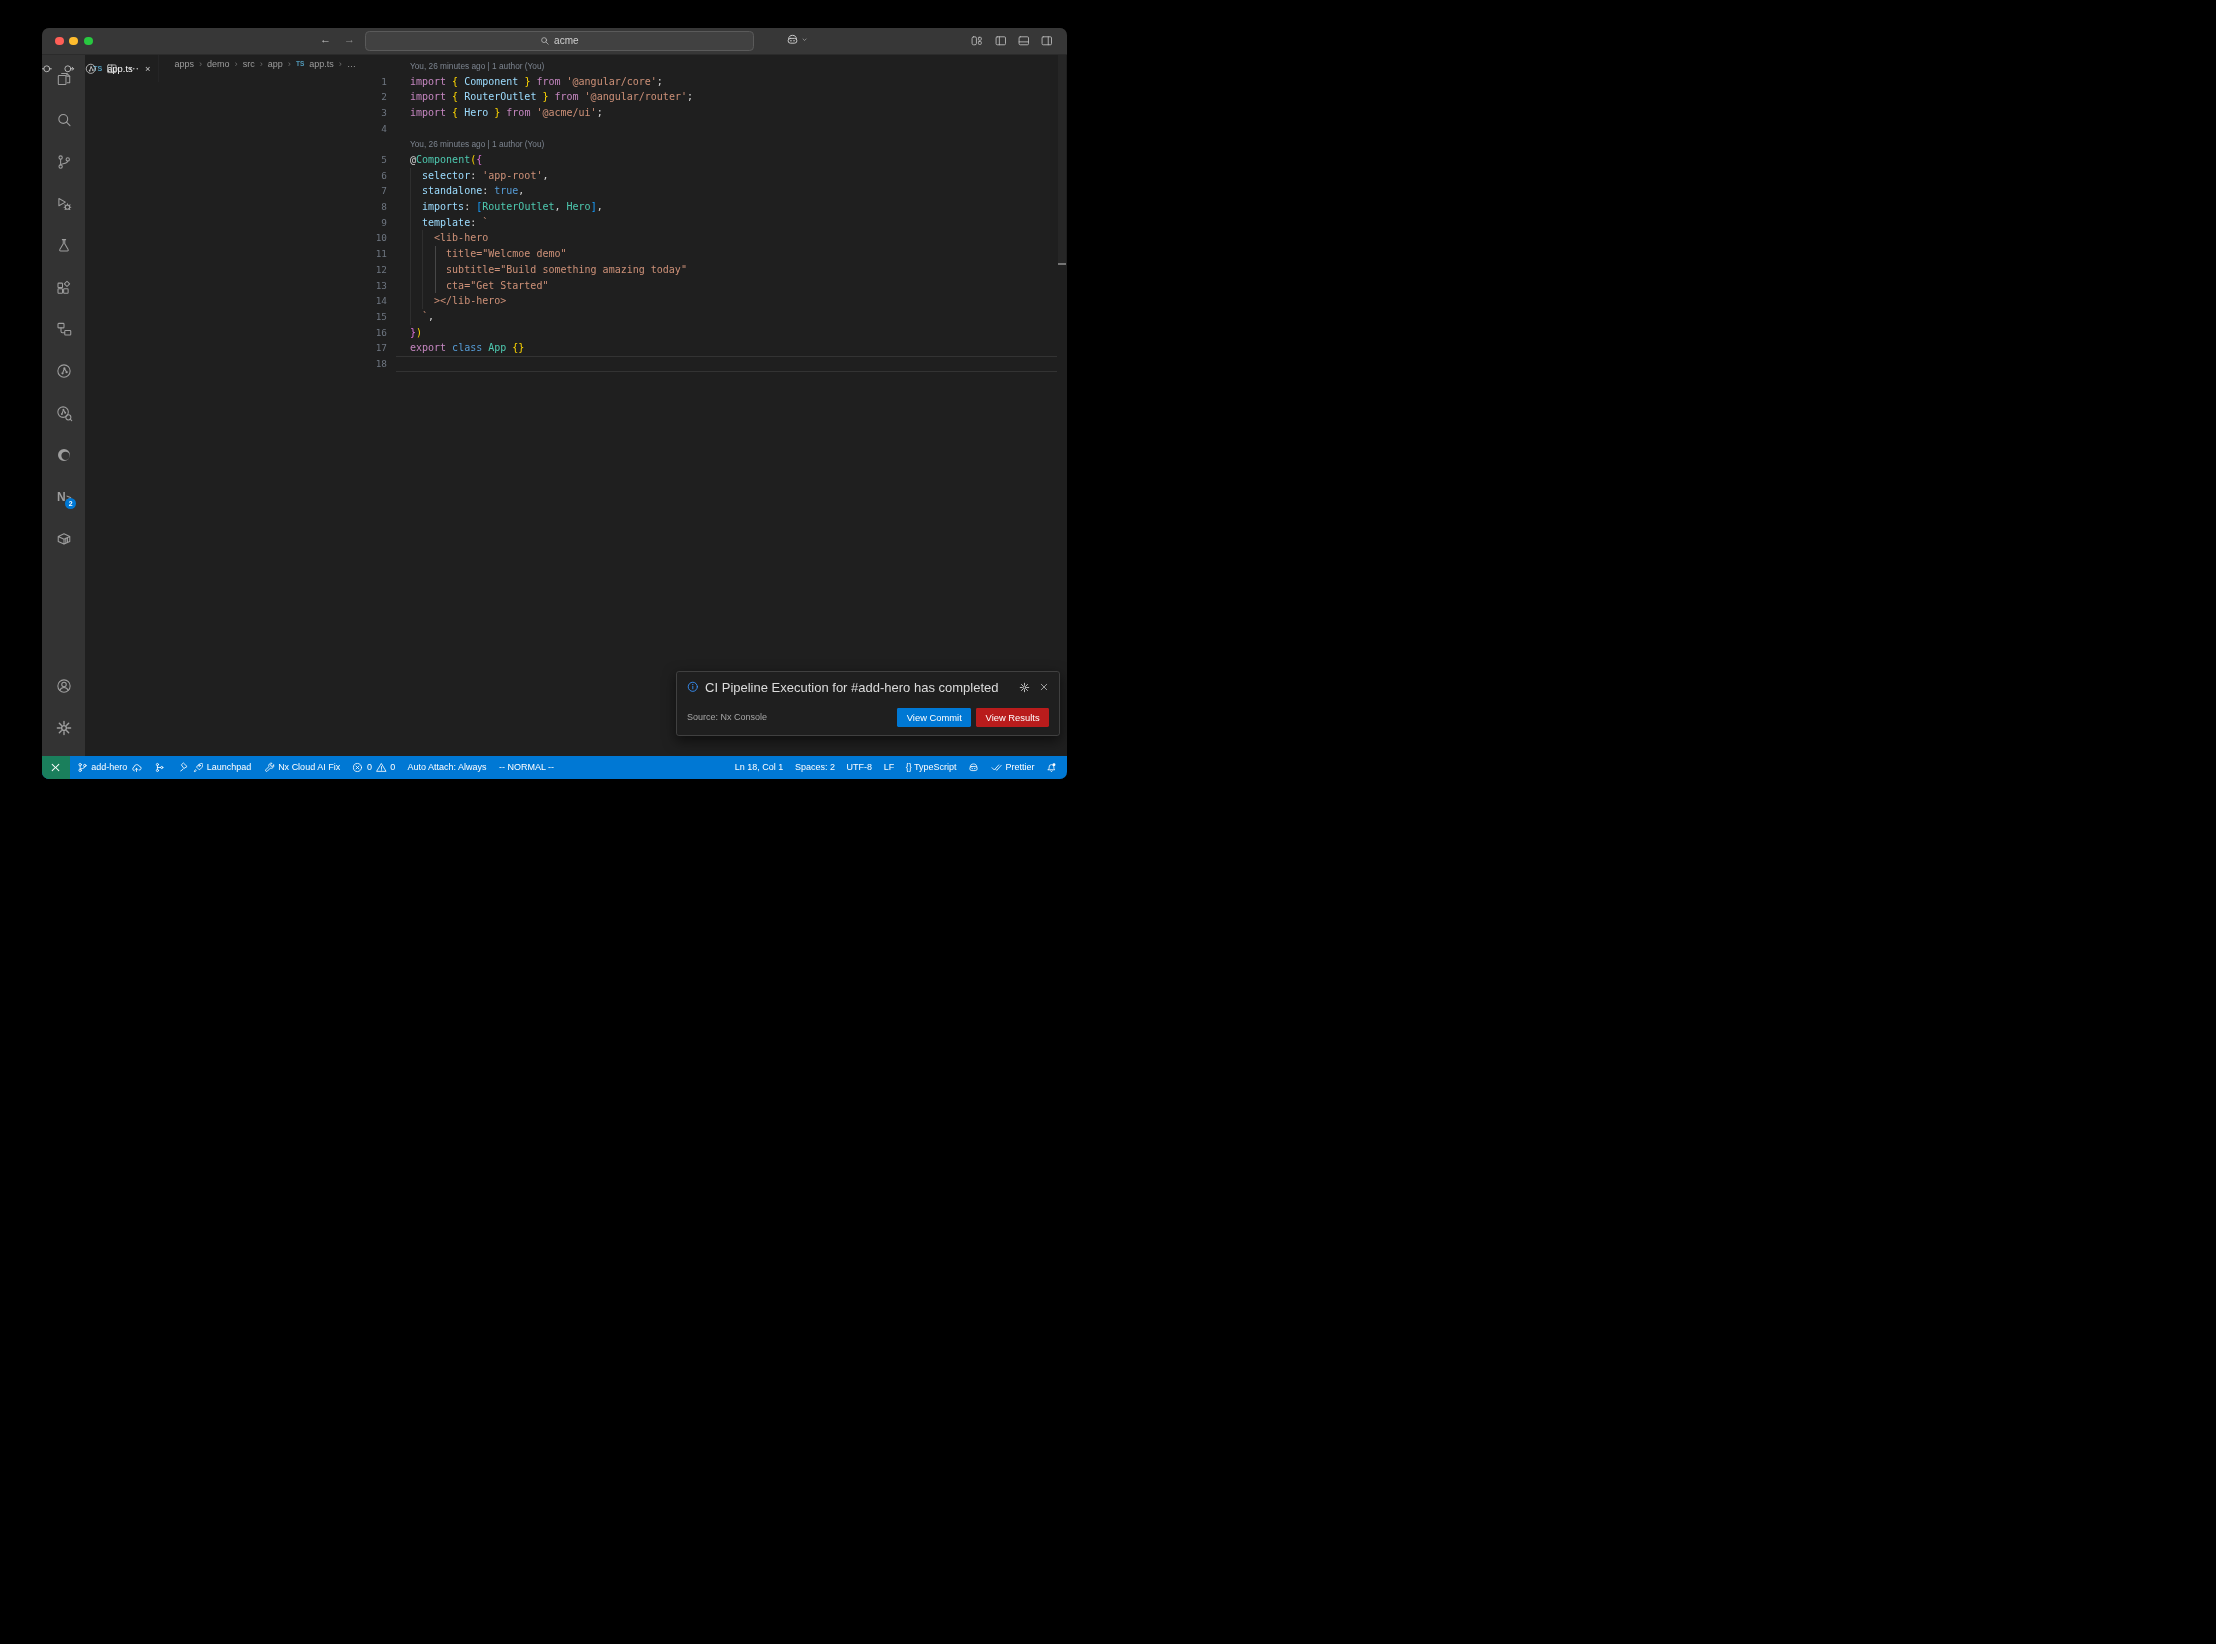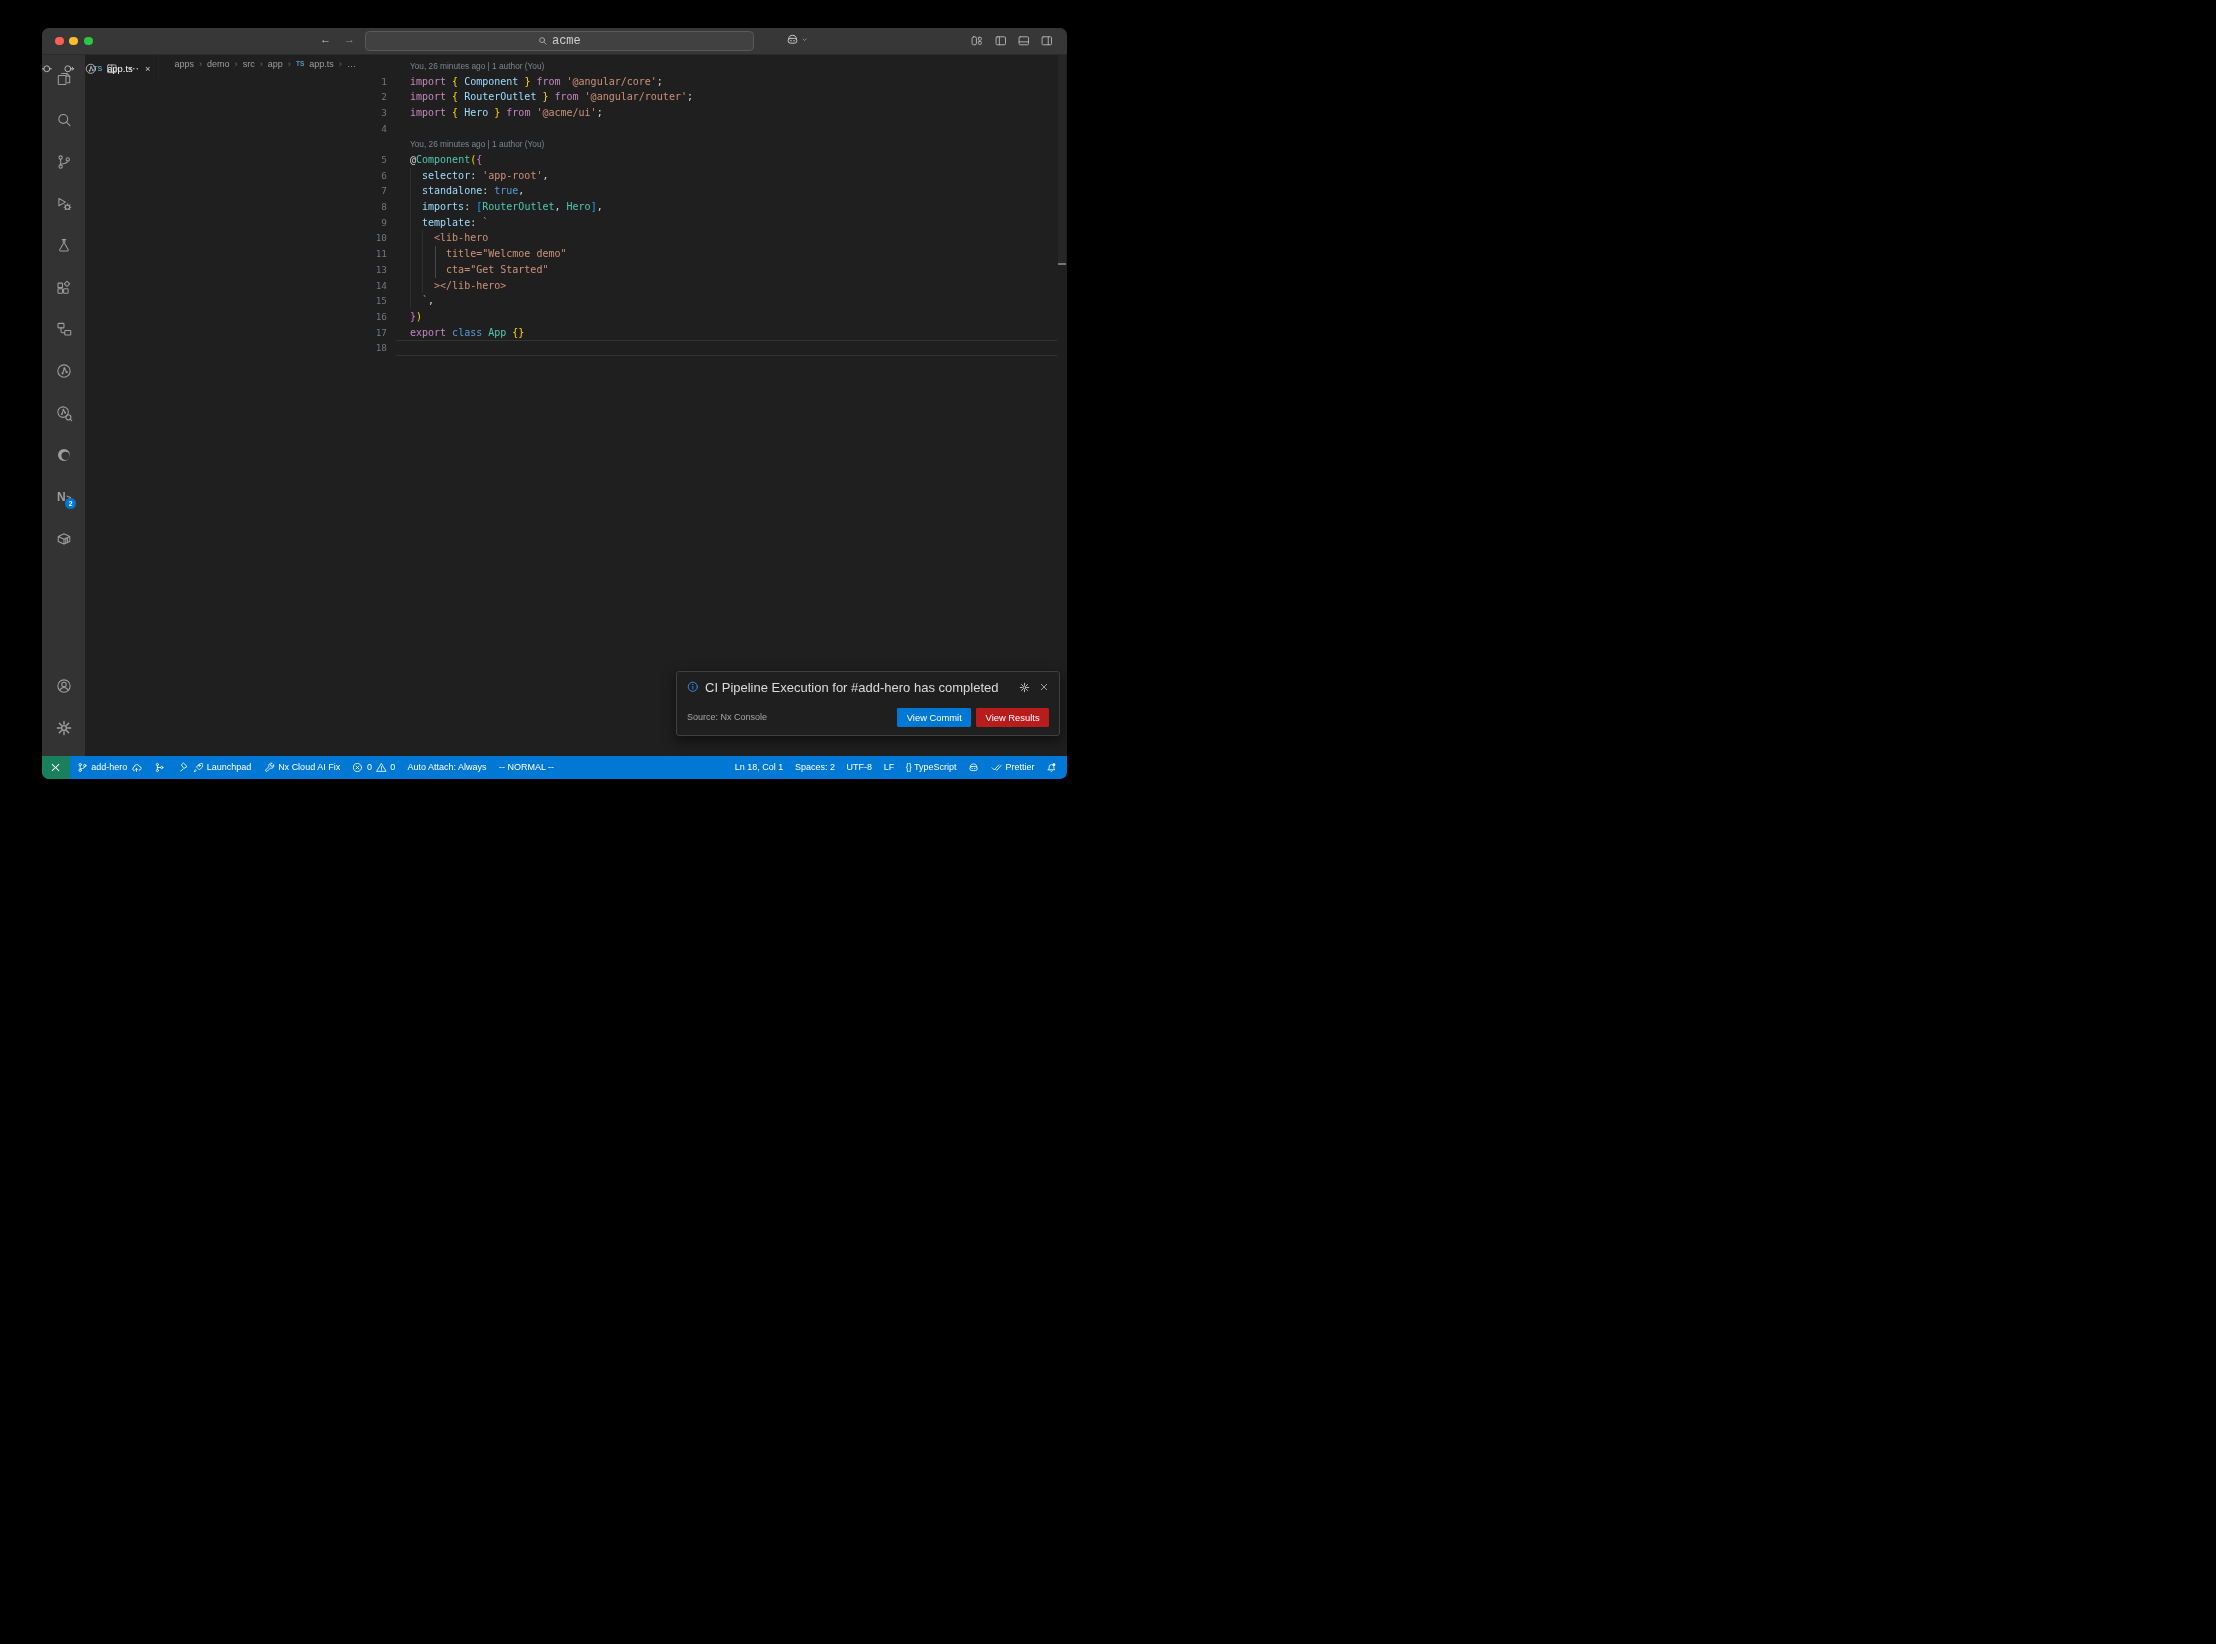--- a/index.html
+++ b/index.html
@@ -12,21 +12,21 @@
   
   .titlebar { position:absolute; top:0; left:0; right:0; height:27px; background:var(--titlebar-bg);
               border-bottom:0.7px solid #2b2b2b; z-index:5; }
   .lights { position:absolute; left:13px; top:9px; display:flex; gap:5.8px; }
   .light { width:8.7px; height:8.7px; border-radius:50%; }
   .nav-arrow { position:absolute; top:5.8px; font-size:11px; color:#c8c8c8; cursor:default; }
   .nav-arrow.fwd { color:#8f8f8f; }
   .searchbox { position:absolute; left:323px; top:3.6px; width:389px; height:19.5px;
                background:rgba(255,255,255,0.05); border:0.7px solid #5a5a5a; border-radius:4.3px;
                display:flex; align-items:center; justify-content:center; gap:4.3px; color:#c9c9c9; }
-  .searchbox .q { font-size:12px; color:#cfcfcf;font-family:Liberation Mono, monospace; }
+  .searchbox .q { font-size:10px; color:#cfcfcf; }
   .copilot-chip { position:absolute; left:744px; top:5.8px; display:flex; align-items:center; gap:2.2px; color:#cdcdcd; }
   .layout-btns { position:absolute; right:14.5px; top:7.2px; display:flex; gap:11.6px; color:#bdbdbd; }
   .icon16 svg { display:block; }
 
   
   .main { position:absolute; top:27.5px; left:0; right:0; bottom:22.4px; display:flex; }
   .activitybar { width:43px; background:var(--activitybar-bg); position:relative; flex:none; }
   .act-icon { position:absolute; left:50%; transform:translateX(-50%); width:18px; height:18px; color:#9e9e9e; }
   .act-badge { position:absolute; right:-3.6px; bottom:-2.9px; min-width:11px; height:11px; border-radius:5.8px;
                background:var(--accent); color:#fff; font-size:6.9px; font-weight:bold;
@@ -352,20 +352,21 @@
               <div class="row"><span class="ln">3</span><span class="ct"><span class="tk-kw">import</span><span class="tk-fg"> </span><span class="tk-b1">{</span><span class="tk-vr"> Hero </span><span class="tk-b1">}</span><span class="tk-kw"> from </span><span class="tk-st">'@acme/ui'</span><span class="tk-fg">;</span></span></div>
               <div class="row"><span class="ln">4</span><span class="ct"></span></div>
               <div class="blame-row">You, 26 minutes ago | 1 author (You)</div>
               <div class="row"><span class="ln">5</span><span class="ct"><span class="tk-fg">@</span><span class="tk-ty">Component</span><span class="tk-b1">(</span><span class="tk-b2">{</span></span></div>
               <div class="row"><div class="guide" style="left: 54px;"></div><span class="ln">6</span><span class="ct"><span class="tk-fg">  </span><span class="tk-vr">selector</span><span class="tk-fg">: </span><span class="tk-st">'app-root'</span><span class="tk-fg">,</span></span></div>
               <div class="row"><div class="guide" style="left: 54px;"></div><span class="ln">7</span><span class="ct"><span class="tk-fg">  </span><span class="tk-vr">standalone</span><span class="tk-fg">: </span><span class="tk-bl">true</span><span class="tk-fg">,</span></span></div>
               <div class="row"><div class="guide" style="left: 54px;"></div><span class="ln">8</span><span class="ct"><span class="tk-fg">  </span><span class="tk-vr">imports</span><span class="tk-fg">: </span><span class="tk-b3">[</span><span class="tk-ty">RouterOutlet</span><span class="tk-fg">, </span><span class="tk-ty">Hero</span><span class="tk-b3">]</span><span class="tk-fg">,</span></span></div>
               <div class="row"><div class="guide" style="left: 54px;"></div><span class="ln">9</span><span class="ct"><span class="tk-fg">  </span><span class="tk-vr">template</span><span class="tk-fg">: </span><span class="tk-st">`</span></span></div>
               <div class="row"><div class="guide" style="left: 54px;"></div><div class="guide" style="left: 66px;"></div><span class="ln">10</span><span class="ct"><span class="tk-st">    &lt;lib-hero</span></span></div>
               <div class="row"><div class="guide" style="left: 54px;"></div><div class="guide" style="left: 66px;"></div><div class="guide active" style="left: 79px;"></div><span class="ln">11</span><span class="ct"><span class="tk-st">      title="Welcmoe demo"</span></span></div>
+              <div class="row"><div class="guide" style="left: 54px;"></div><div class="guide" style="left: 66px;"></div><div class="guide active" style="left: 79px;"></div><span class="ln">12</span><span class="ct"><span class="tk-st">      subtitle="Build something amazing today"</span></span></div>
               <div class="row"><div class="guide" style="left: 54px;"></div><div class="guide" style="left: 66px;"></div><div class="guide active" style="left: 79px;"></div><span class="ln">13</span><span class="ct"><span class="tk-st">      cta="Get Started"</span></span></div>
               <div class="row"><div class="guide" style="left: 54px;"></div><div class="guide" style="left: 66px;"></div><span class="ln">14</span><span class="ct"><span class="tk-st">    &gt;&lt;/lib-hero&gt;</span></span></div>
               <div class="row"><div class="guide" style="left: 54px;"></div><span class="ln">15</span><span class="ct"><span class="tk-st">  `</span><span class="tk-fg">,</span></span></div>
               <div class="row"><span class="ln">16</span><span class="ct"><span class="tk-b2">}</span><span class="tk-b1">)</span></span></div>
               <div class="row"><span class="ln">17</span><span class="ct"><span class="tk-kw">export</span><span class="tk-fg"> </span><span class="tk-bl">class</span><span class="tk-fg"> </span><span class="tk-ty">App</span><span class="tk-fg"> </span><span class="tk-b1">{}</span></span></div>
               <div class="row"><div class="current-line"></div><span class="ln">18</span><span class="ct"></span></div>
             </div>
           <div class="scroll-slider"></div>
           <div class="overview-dash"></div>
         </div>

